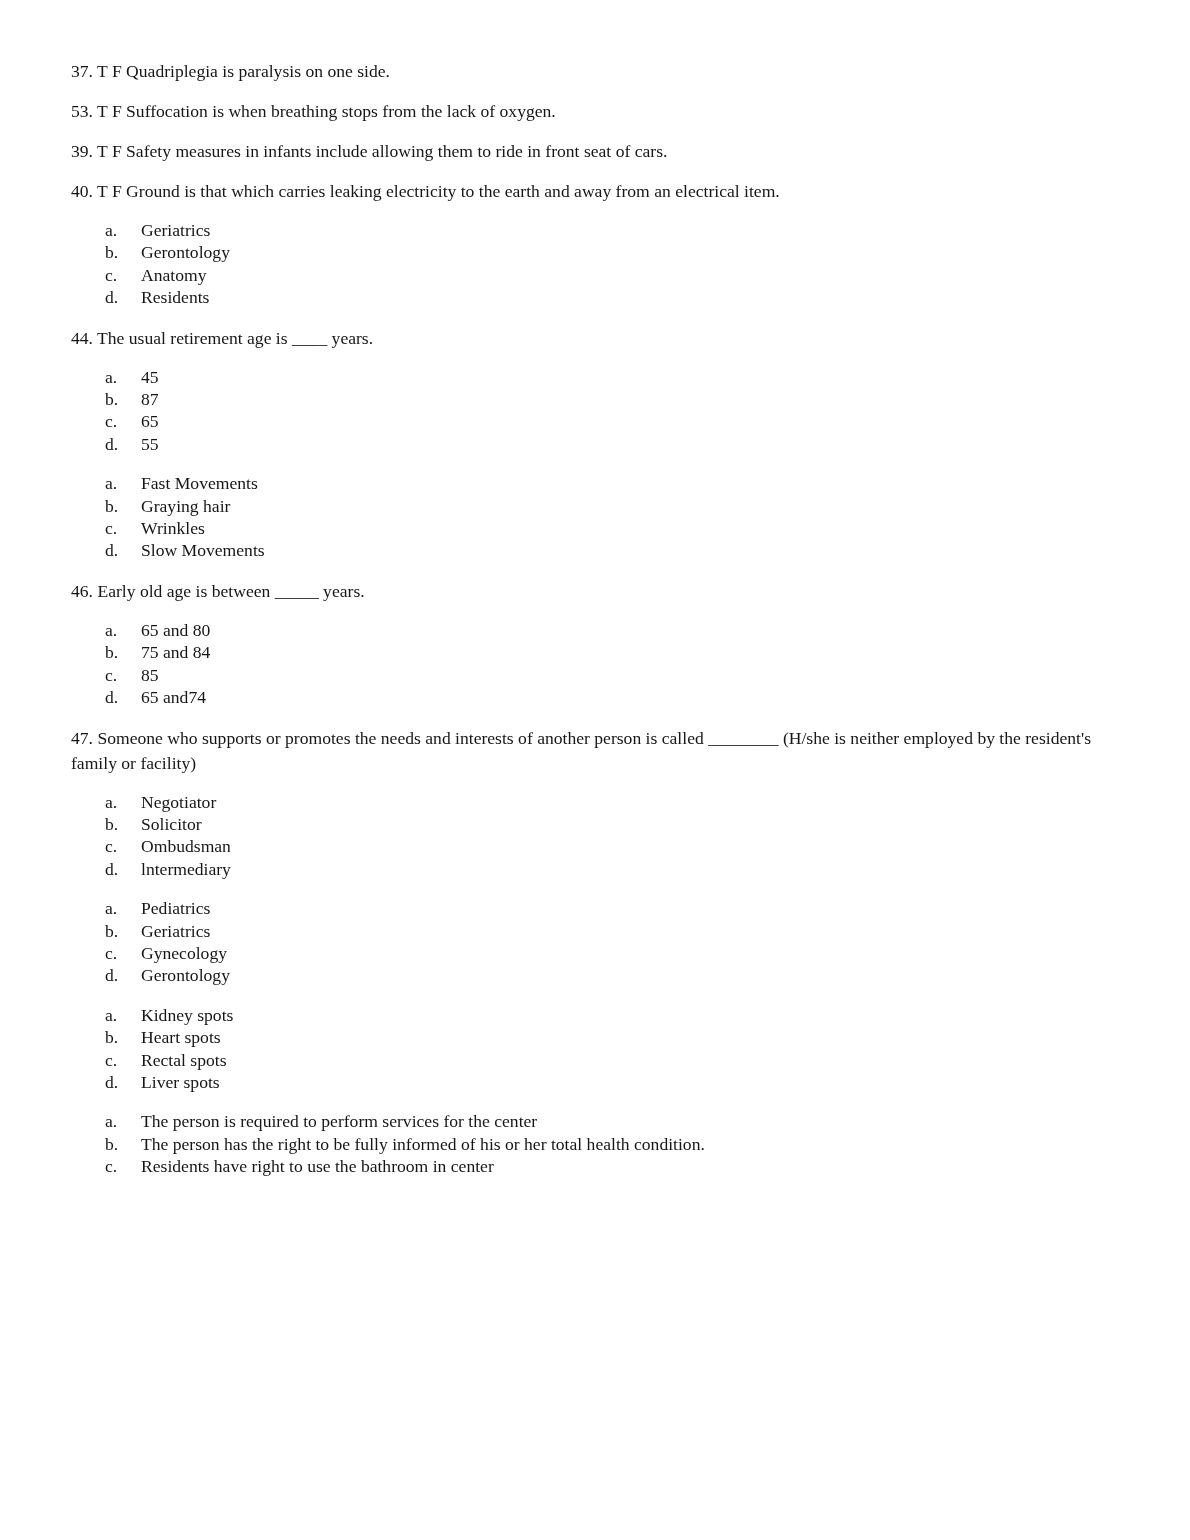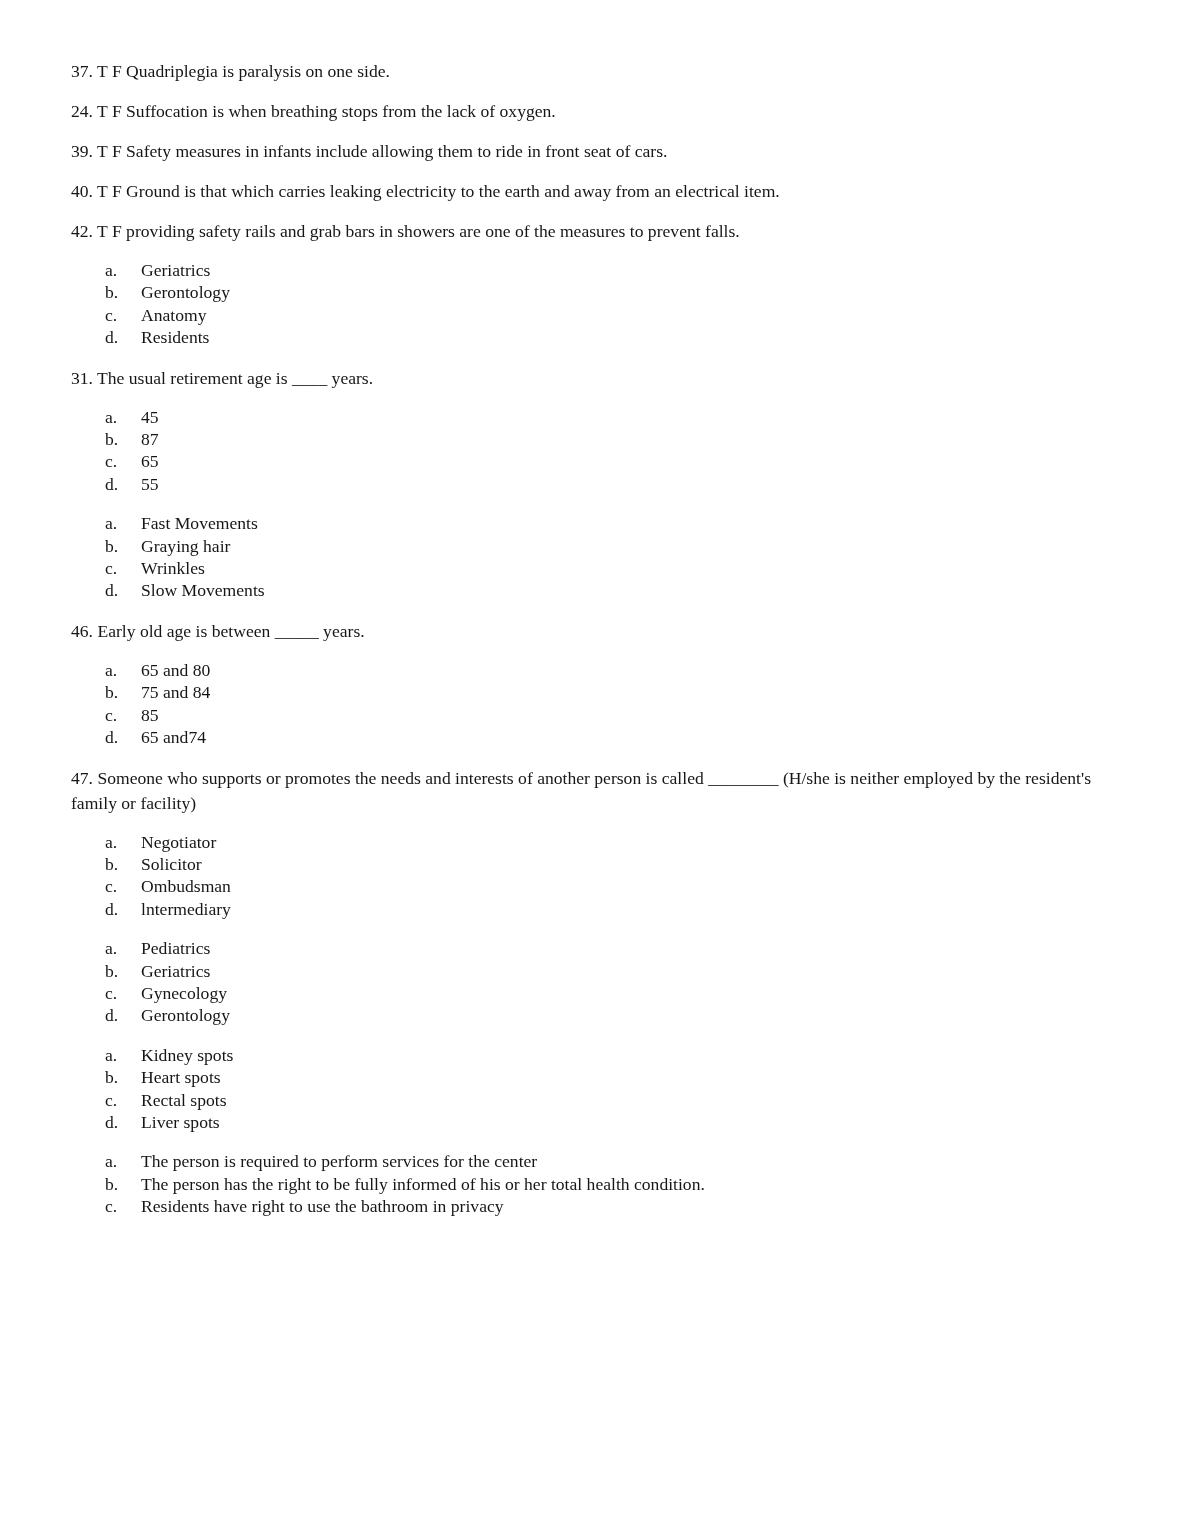--- a/index.html
+++ b/index.html
@@ -38,31 +38,30 @@
     left: 34px;
     top: 0;
   }
 </style>
 </head>
 <body>
 
 <div class="page">
   <div id="quiz">
       <p class="q">37. T F Quadriplegia is paralysis on one side.</p>
-      <p class="q">24. T F Suffocation is when breathing stops from the lack of oxygen.</p>
+      <p class="q">53. T F Suffocation is when breathing stops from the lack of oxygen.</p>
       <p class="q">39. T F Safety measures in infants include allowing them to ride in front seat of cars.</p>
       <p class="q">40. T F Ground is that which carries leaking electricity to the earth and away from an electrical item.</p>
-      <p class="q">42. T F providing safety rails and grab bars in showers are one of the measures to prevent falls.</p>
       <ol class="opts">
         <li><span class="letter">a.</span><span class="opt-text">Geriatrics</span></li>
         <li><span class="letter">b.</span><span class="opt-text">Gerontology</span></li>
         <li><span class="letter">c.</span><span class="opt-text">Anatomy</span></li>
         <li><span class="letter">d.</span><span class="opt-text">Residents</span></li>
       </ol>
-      <p class="q">31. The usual retirement age is ____ years.</p>
+      <p class="q">44. The usual retirement age is ____ years.</p>
       <ol class="opts">
         <li><span class="letter">a.</span><span class="opt-text">45</span></li>
         <li><span class="letter">b.</span><span class="opt-text">87</span></li>
         <li><span class="letter">c.</span><span class="opt-text">65</span></li>
         <li><span class="letter">d.</span><span class="opt-text">55</span></li>
       </ol>
       <ol class="opts">
         <li><span class="letter">a.</span><span class="opt-text">Fast Movements</span></li>
         <li><span class="letter">b.</span><span class="opt-text">Graying hair</span></li>
         <li><span class="letter">c.</span><span class="opt-text">Wrinkles</span></li>
@@ -90,16 +89,16 @@
       </ol>
       <ol class="opts">
         <li><span class="letter">a.</span><span class="opt-text">Kidney spots</span></li>
         <li><span class="letter">b.</span><span class="opt-text">Heart spots</span></li>
         <li><span class="letter">c.</span><span class="opt-text">Rectal spots</span></li>
         <li><span class="letter">d.</span><span class="opt-text">Liver spots</span></li>
       </ol>
       <ol class="opts">
         <li><span class="letter">a.</span><span class="opt-text">The person is required to perform services for the center</span></li>
         <li><span class="letter">b.</span><span class="opt-text">The person has the right to be fully informed of his or her total health condition.</span></li>
-        <li><span class="letter">c.</span><span class="opt-text">Residents have right to use the bathroom in privacy</span></li>
+        <li><span class="letter">c.</span><span class="opt-text">Residents have right to use the bathroom in center</span></li>
       </ol>
     </div>
 </div>
 
 </body></html>

